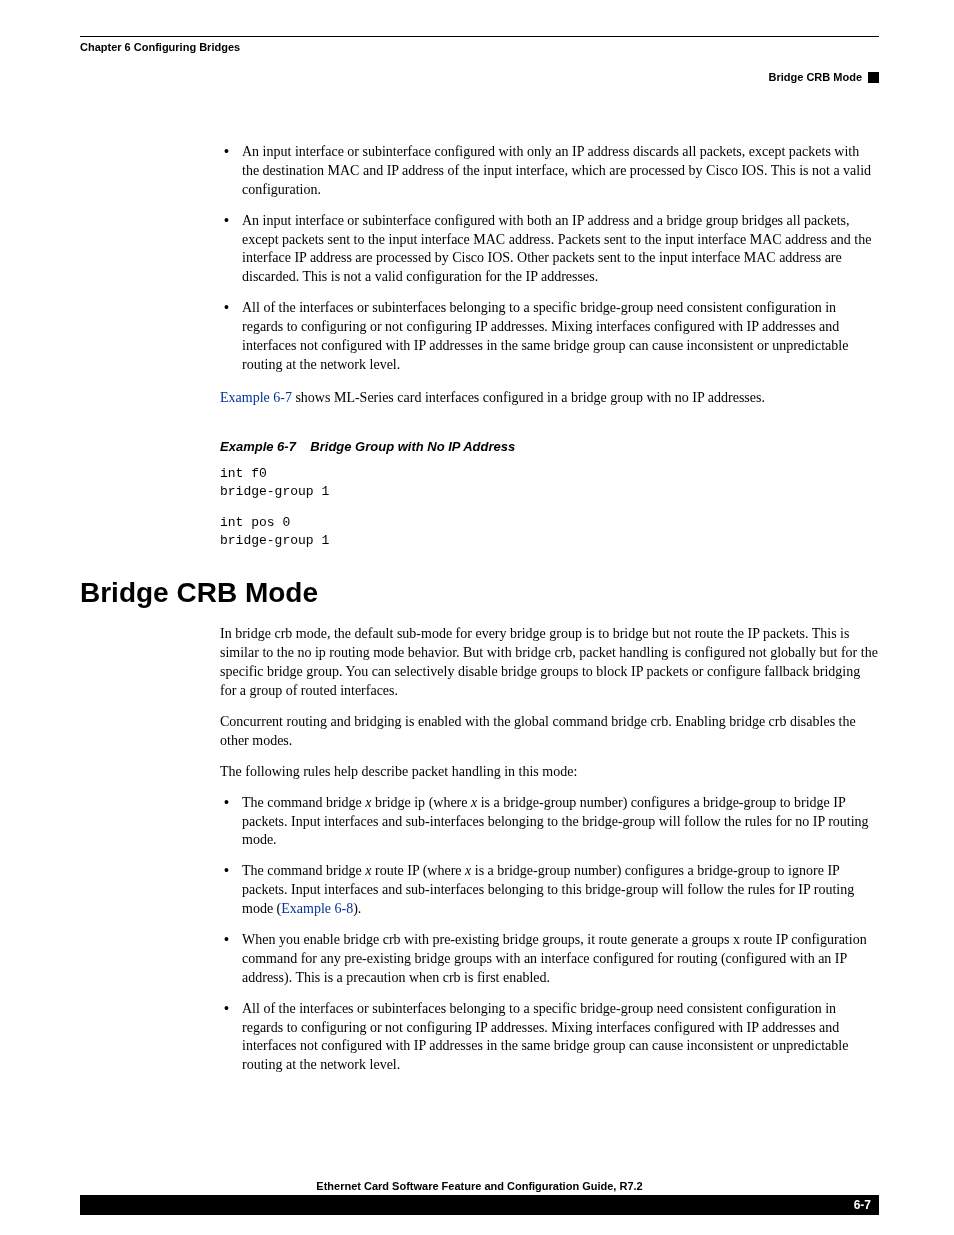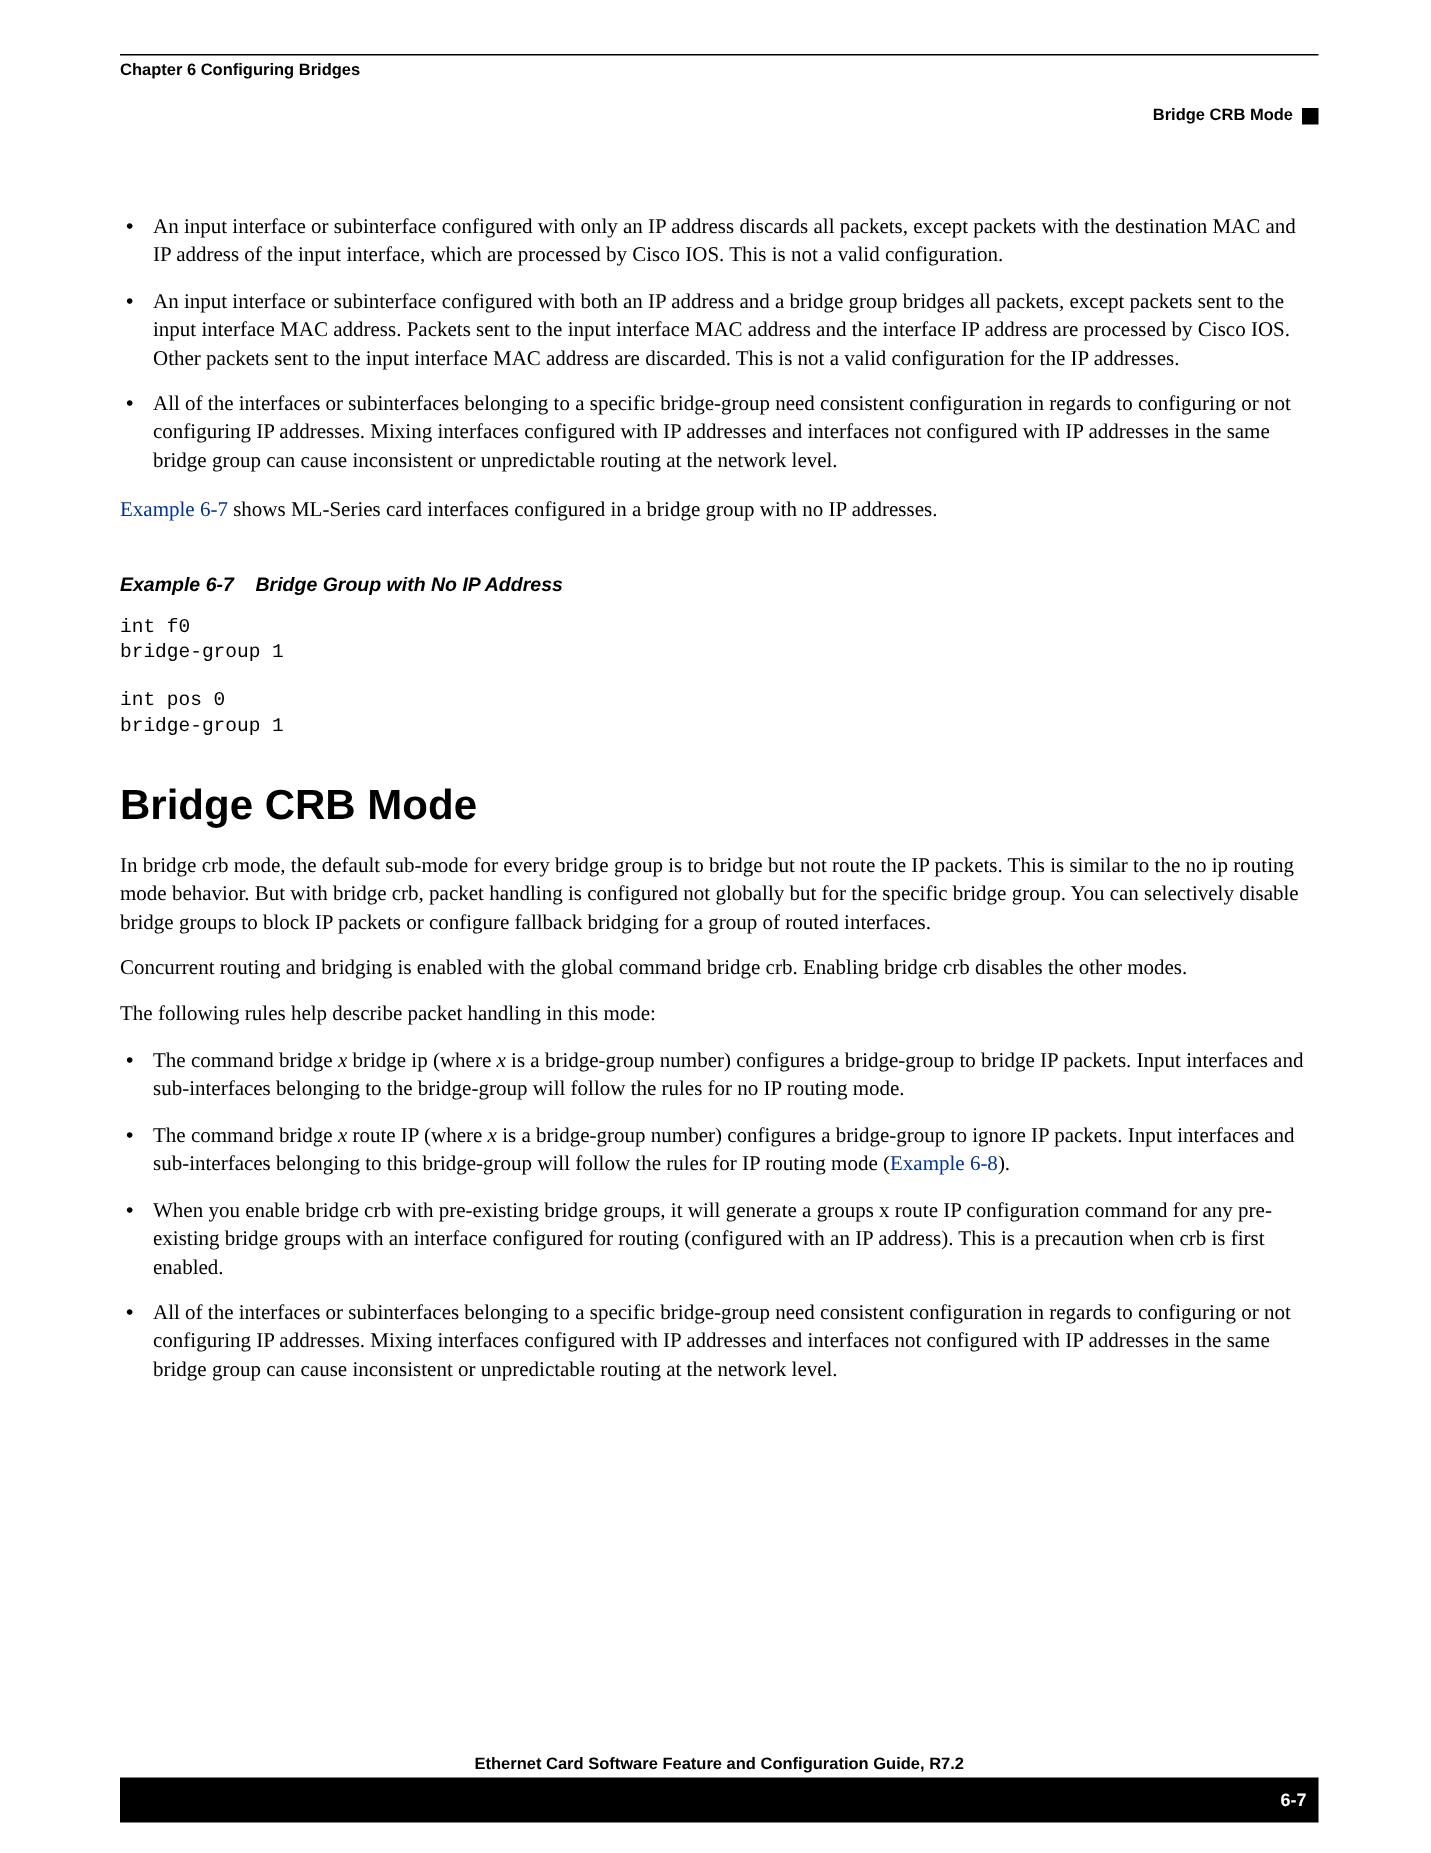--- a/index.html
+++ b/index.html
@@ -36,20 +36,21 @@
     display: flex;
     align-items: center;
     gap: 6px;
     margin-top: 18px;
   }
   .header-right {
     font-weight: bold;
   }
   .sq { width: 11px; height: 11px; background: #000; display:inline-block; }
   .content {
+    margin-left: 140px;
     margin-top: 60px;
     font-size: 14px;
     line-height: 1.35;
   }
   ul.bullets {
     list-style: none;
     padding-left: 0;
     margin: 0 0 14px 0;
   }
   ul.bullets > li {
@@ -96,21 +97,21 @@
     right: 75px;
   }
   .footer-title {
     text-align: center;
     font-family: Arial, Helvetica, sans-serif;
     font-size: 11px;
     font-weight: bold;
     padding-bottom: 3px;
   }
   .footer-bar {
-    height: 30px;
+    height: 20px;
     background: #000;
     display: flex;
     justify-content: flex-end;
     align-items: center;
     padding-right: 8px;
     box-sizing: border-box;
   }
   .footer-page {
     color: #fff;
     font-family: Arial, Helvetica, sans-serif;
@@ -173,21 +174,21 @@
     <p class="para">The following rules help describe packet handling in this mode:</p>
 
     <ul class="bullets">
       <li>
         <span>The command </span><span class="bold">bridge </span><span class="bold ital">x</span><span class="bold"> bridge ip</span><span> (where </span><span class="ital">x</span><span> is a bridge-group number) configures a bridge-group to bridge IP packets. Input interfaces and sub-interfaces belonging to the bridge-group will follow the rules for no IP routing mode.</span>
       </li>
       <li>
         <span>The command </span><span class="bold">bridge </span><span class="bold ital">x</span><span class="bold"> route IP</span><span> (where </span><span class="ital">x</span><span> is a bridge-group number) configures a bridge-group to ignore IP packets. Input interfaces and sub-interfaces belonging to this bridge-group will follow the rules for IP routing mode (</span><span class="link">Example 6-8</span><span>).</span>
       </li>
       <li>
-        <span>When you enable bridge crb with pre-existing bridge groups, it will generate a </span><span class="bold">groups x route IP</span><span> configuration command for any pre-existing bridge groups with an interface configured for routing (configured with an IP address). This is a precaution when crb is first enabled.</span>
+        <span>When you enable bridge crb with pre-existing bridge groups, it route generate a </span><span class="bold">groups x route IP</span><span> configuration command for any pre-existing bridge groups with an interface configured for routing (configured with an IP address). This is a precaution when crb is first enabled.</span>
       </li>
       <li>All of the interfaces or subinterfaces belonging to a specific bridge-group need consistent configuration in regards to configuring or not configuring IP addresses. Mixing interfaces configured with IP addresses and interfaces not configured with IP addresses in the same bridge group can cause inconsistent or unpredictable routing at the network level.</li>
     </ul>
   </div>
 
   <div class="footer">
     <div class="footer-title">Ethernet Card Software Feature and Configuration Guide, R7.2</div>
     <div class="footer-bar">
       <span class="footer-page">6-7</span>
     </div>

